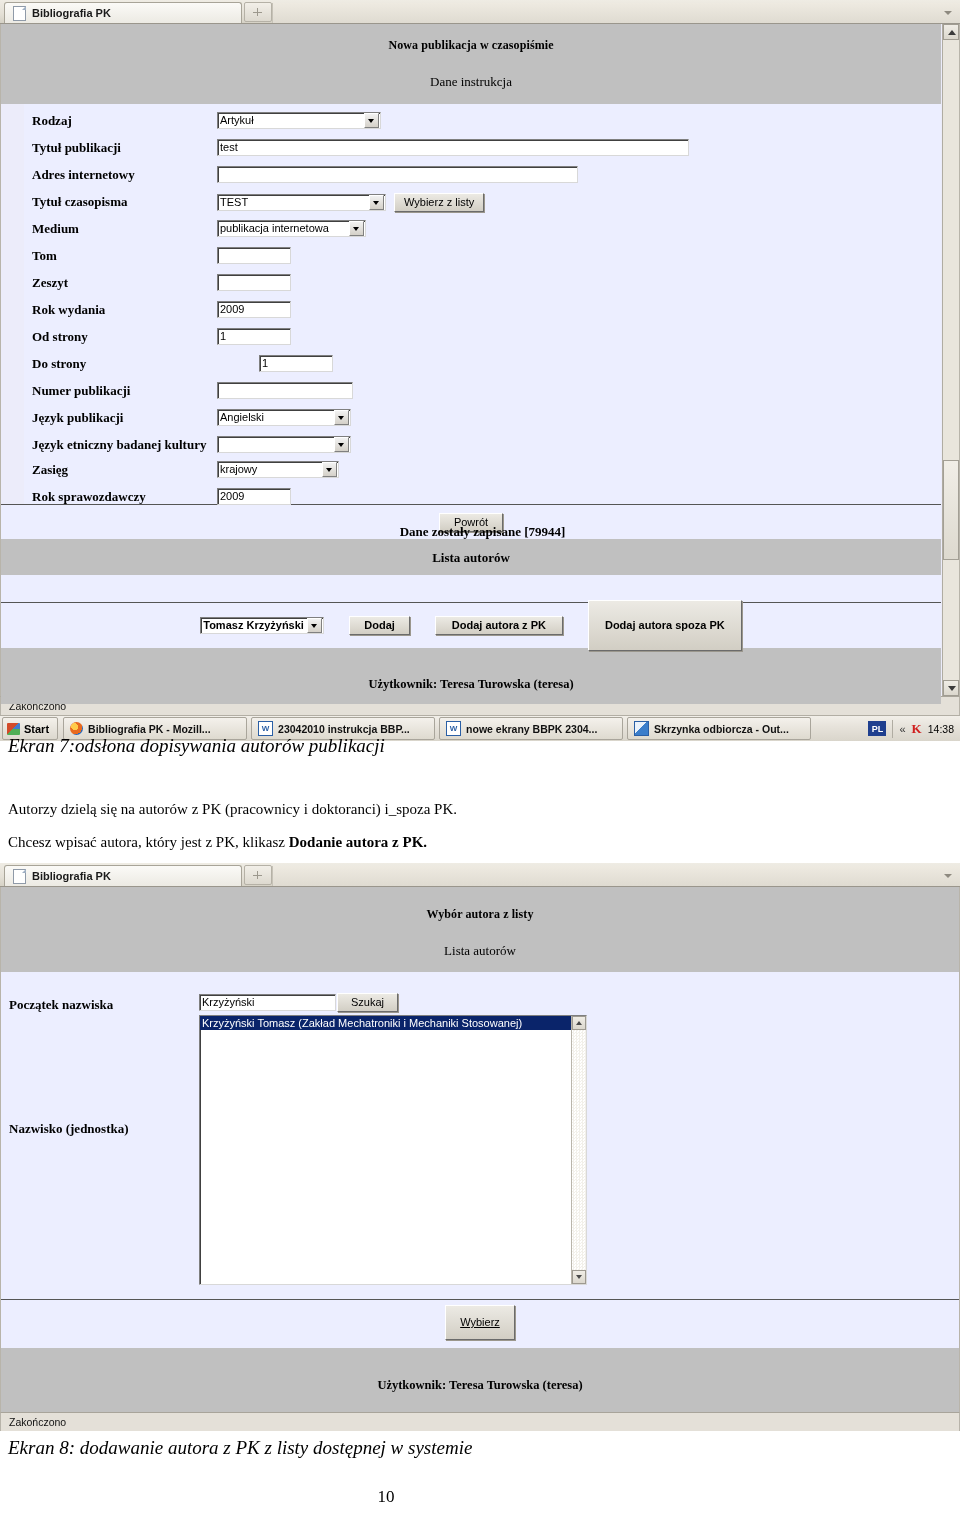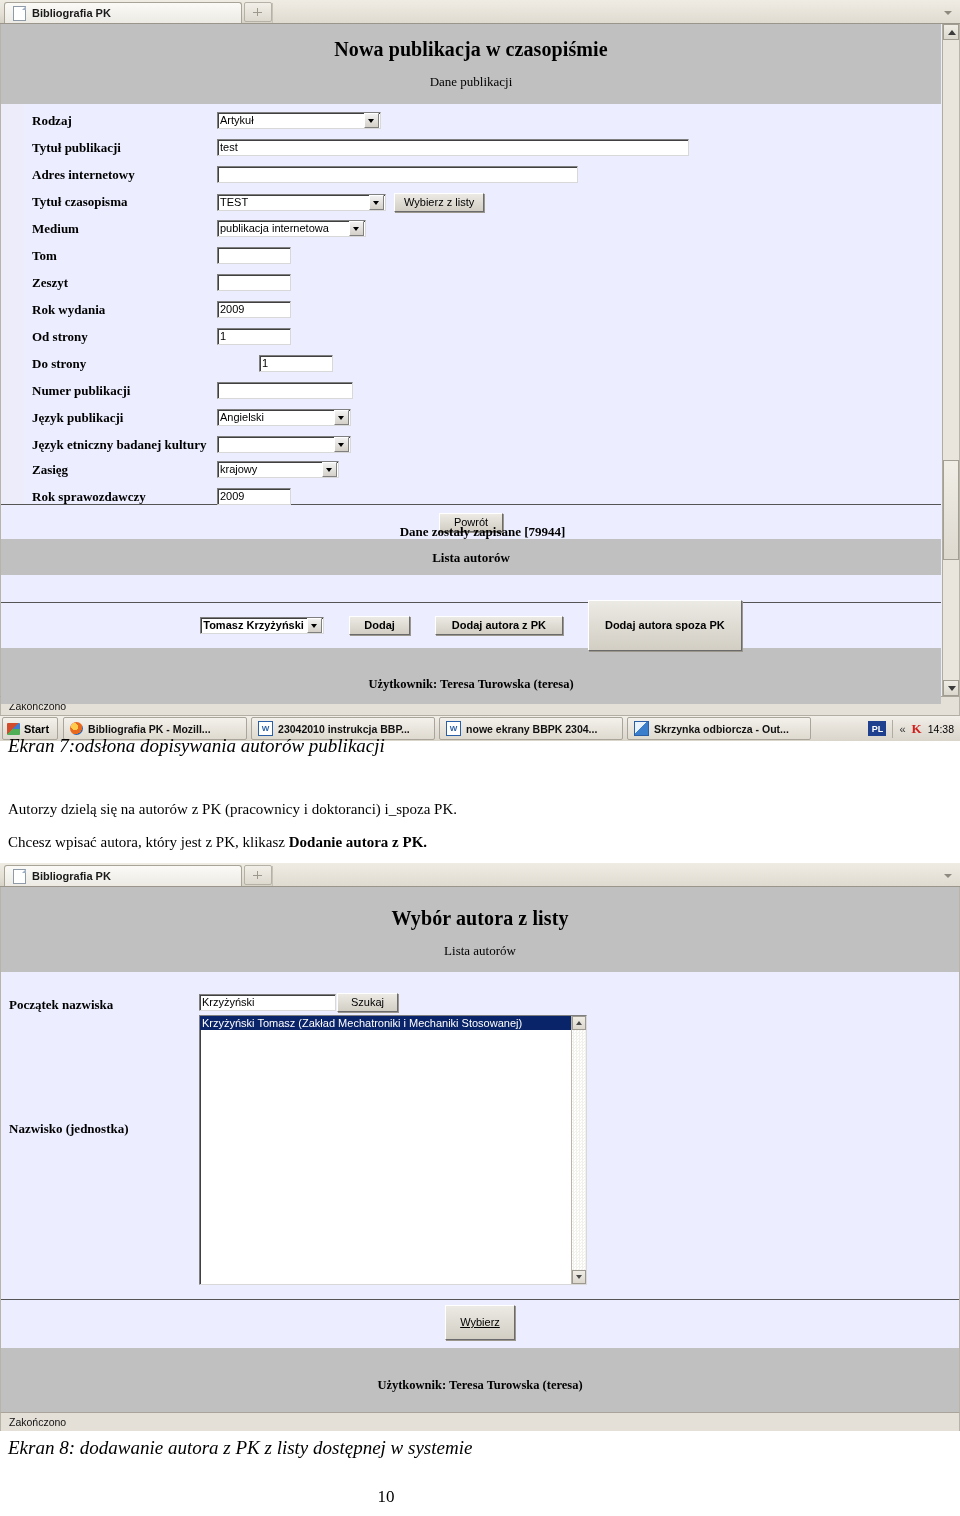--- a/index.html
+++ b/index.html
@@ -122,21 +122,21 @@
   .band-light {
     background: #eceeff;
   }
   .hrule {
     height: 0;
     border-top: 1px solid #555;
   }
   .title-big {
     font-family: "Liberation Serif", serif;
     font-weight: bold;
-    font-size: 20px;
+    font-size: 12px;
     color: #000;
     letter-spacing: .1px;
   }
   .title-sub {
     font-family: "Liberation Serif", serif;
     font-size: 13px;
     color: #000;
   }
   .section-head {
     font-family: "Liberation Serif", serif;
@@ -488,21 +488,21 @@
     <div class="tab-newbtn"></div>
     <div class="tabstrip-rest">
       <span class="tabstrip-caret"></span>
     </div>
   </div>
 
   <div class="page-canvas" style="height:672px;">
 
     <div class="band-gray" style="height:80px; position:relative;">
       <div class="title-big" style="position:absolute; left:0; right:0; top:14px;">Nowa publikacja w czasopiśmie</div>
-      <div class="title-sub" style="position:absolute; left:0; right:0; top:50px;">Dane publikacji</div>
+      <div class="title-sub" style="position:absolute; left:0; right:0; top:50px;">Dane instrukcja</div>
     </div>
 
     <div class="band-light form-area" style="height:392px;">
 
       <div class="frow" style="margin-top:2px;">
         <div class="flabel">Rodzaj</div>
         <div class="fctl">
           <div class="w-select" style="width:160px;">
             <span class="sel-text">Artykuł</span>
             <span class="sel-arrow"></span>

